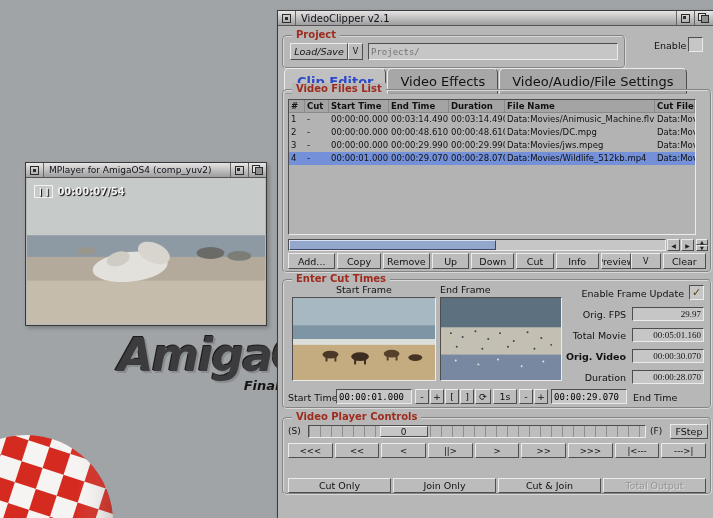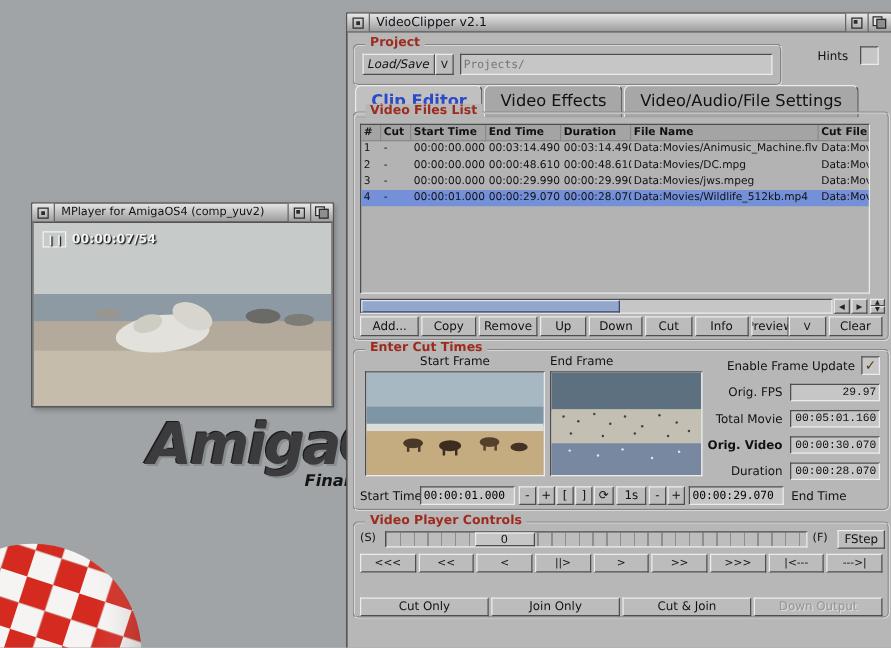--- a/index.html
+++ b/index.html
@@ -19,21 +19,21 @@
   .gdepth::before{content:"";position:absolute;left:0;top:0;width:6px;height:6px;border:1px solid #2c2c2c;background:#e2e2e2;}
   .gdepth::after{content:"";position:absolute;right:0;bottom:0;width:6px;height:6px;border:1px solid #2c2c2c;background:#8f8f8f;}
   .gzoom{width:9px;height:9px;border:1px solid #2c2c2c;position:relative;}
   .gzoom::before{content:"";position:absolute;left:1px;top:1px;width:3px;height:3px;background:#2c2c2c;}
   .raised{background:#bcbcbc;border:1px solid;border-color:#ebebeb #4e4e4e #4e4e4e #ebebeb;}
   .sunken{background:#c6c6c6;border:1px solid;border-color:#4e4e4e #ebebeb #ebebeb #4e4e4e;}
   .btn{display:flex;align-items:center;justify-content:center;font-size:9.5px;cursor:pointer;white-space:nowrap;overflow:hidden;}
   .btn.dis{color:#969696;text-shadow:1px 1px 0 #dcdcdc;cursor:default;}
   .group{position:absolute;border:2px groove #d8d8d8;border-radius:5px;}
   .group-label{position:absolute;top:-8px;left:8px;background:#b7b7b7;padding:0 4px;color:#9e2b1e;font-size:10px;font-weight:bold;white-space:nowrap;}
-  .mono{font-family:Liberation Mono, monospace;}
+  .mono{font-family:Liberation Serif, serif;}
   input.field{font-family:"DejaVu Sans Mono",monospace;font-size:9px;padding:0 2px;outline:none;}
   .field{display:flex;align-items:center;font-size:9px;padding:0 2px;white-space:nowrap;overflow:hidden;}
   .lbl{position:absolute;font-size:9.5px;white-space:nowrap;}
   .rlbl{text-align:right;}
   .checkbox{position:absolute;width:15px;height:15px;display:flex;align-items:center;justify-content:center;font-size:11px;font-weight:bold;color:#5a3a10;cursor:pointer;}
   
   .tabs{position:absolute;display:flex;}
   .tab{height:17px;padding:12px 12px;display:flex;align-items:center;font-size:13px;border:1px solid;border-color:#ebebeb #4e4e4e #9a9a9a #ebebeb;border-radius:5px 5px 0 0;background:#a7a7a7;margin-right:1px;cursor:pointer;white-space:nowrap;}
   .tab.active{background:#c0c0c0;color:#2b49c9;font-weight:bold;}
   
@@ -140,21 +140,21 @@
         </div>
     </div>
   </div>
 
   <div class="group" style="left:4px;top:24px;width:344px;height:34px;">
     <div class="group-label">Project</div>
     <div class="btn raised abs" style="left:6px;top:6px;width:58px;height:17px;font-style:italic;">Load/Save</div>
     <div class="btn raised abs" style="left:64px;top:6px;width:15px;height:17px;font-size:8px;">V</div>
     <input class="field sunken abs" style="left: 84px; top: 6px; width: 250px; height: 17px;" placeholder="Projects/">
   </div>
-  <span class="lbl" style="left:376px;top:29px;">Hints</span>
+  <span class="lbl" style="left:376px;top:29px;">Enable</span>
   <div class="checkbox sunken" style="left:410px;top:26px;"></div>
 
   <div class="tabs" style="left:6px;top:57px;">
     <div class="tab active">Clip Editor</div>
     <div class="tab">Video Effects</div>
     <div class="tab">Video/Audio/File Settings</div>
   </div>
 
   <div class="group" style="left:4px;top:78px;width:430px;height:184px;">
     <div class="group-label">Video Files List</div>
@@ -338,17 +338,17 @@
       <div class="btn raised" style="font-size:8.5px;">&gt;&gt;&gt;</div>
       <div class="btn raised" style="font-size:8.5px;">|&lt;---</div>
       <div class="btn raised" style="font-size:8.5px;">---&gt;|</div>
     </div>
 
 
     <div class="btn-row" style="left:4px;right:4px;top:59px;height:15px;">
       <div class="btn raised">Cut Only</div>
       <div class="btn raised">Join Only</div>
       <div class="btn raised">Cut &amp; Join</div>
-      <div class="btn raised dis">Down Output</div>
+      <div class="btn raised dis">Total Output</div>
     </div>
   </div>
 
 </div>
 
 </body></html>

